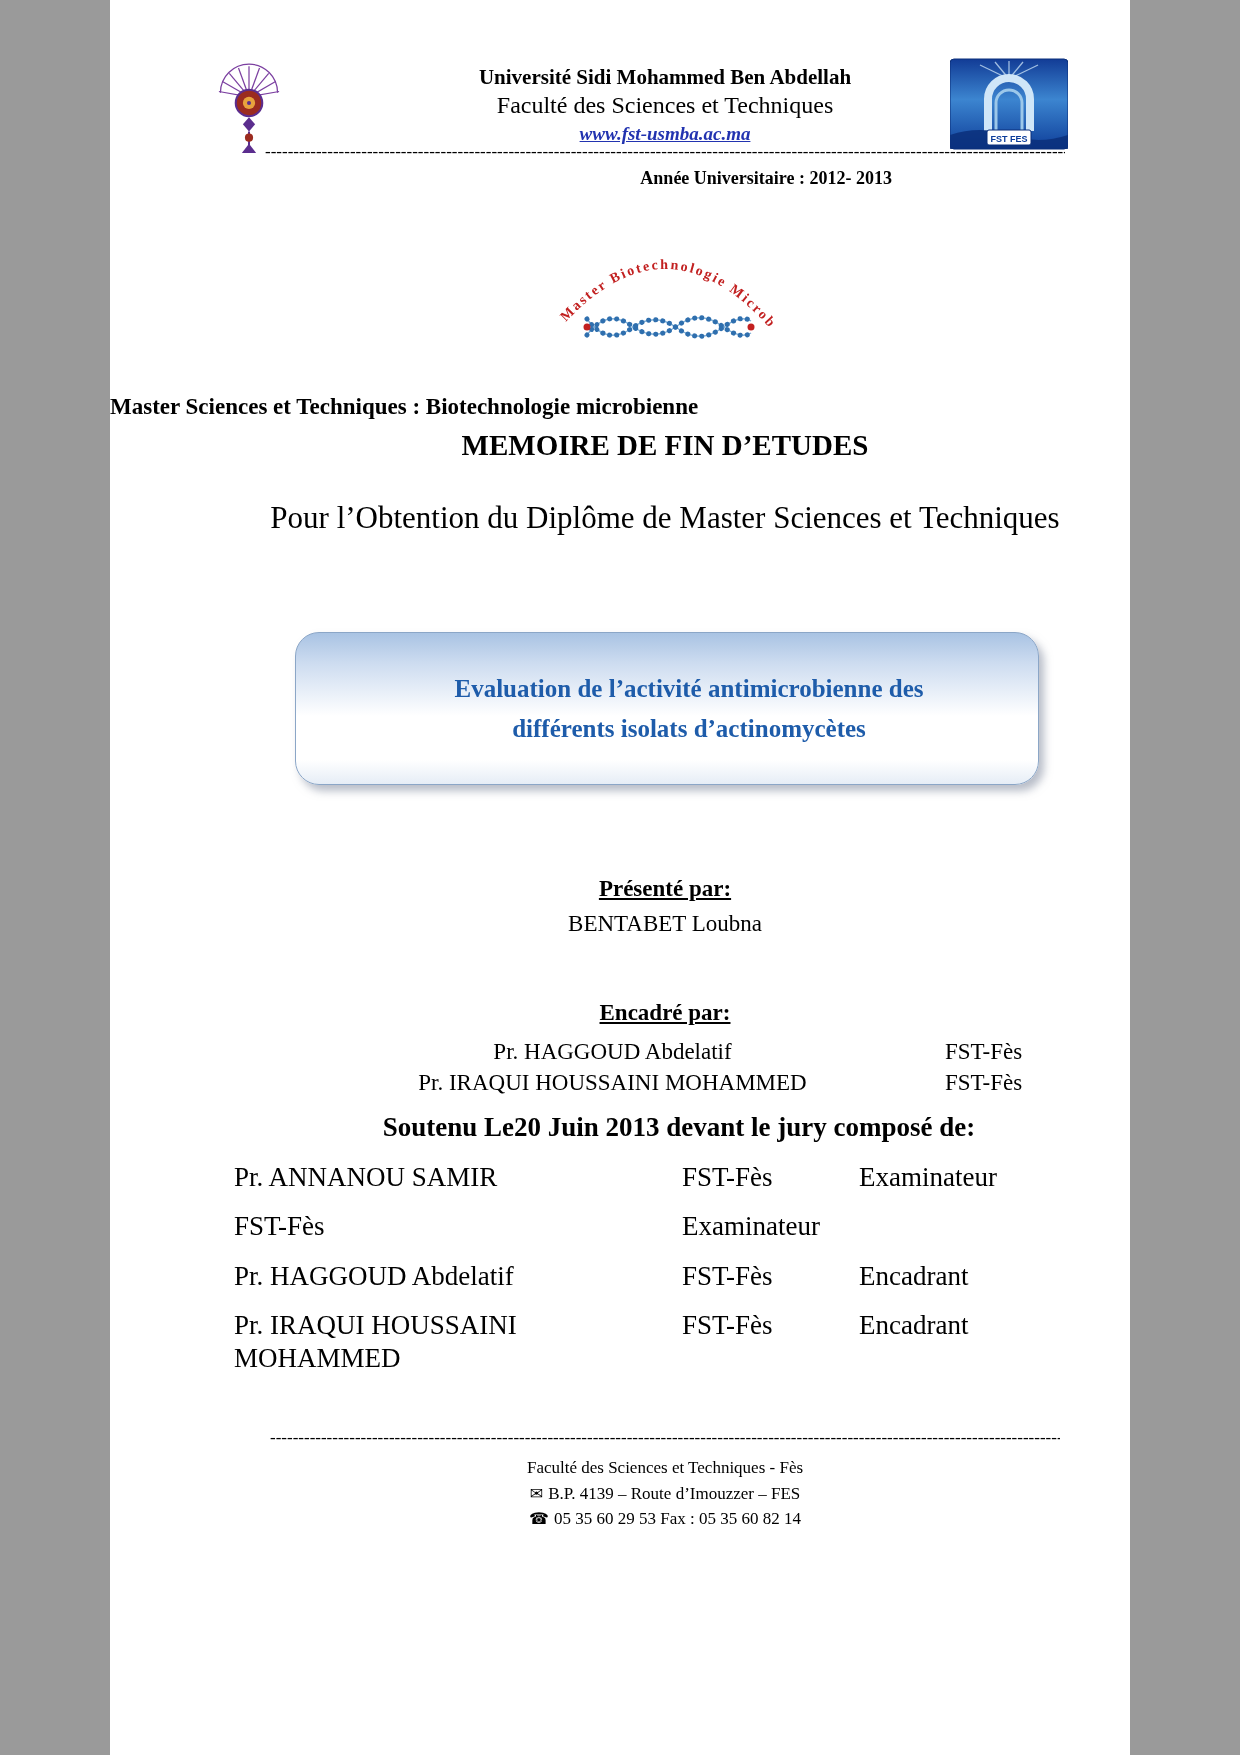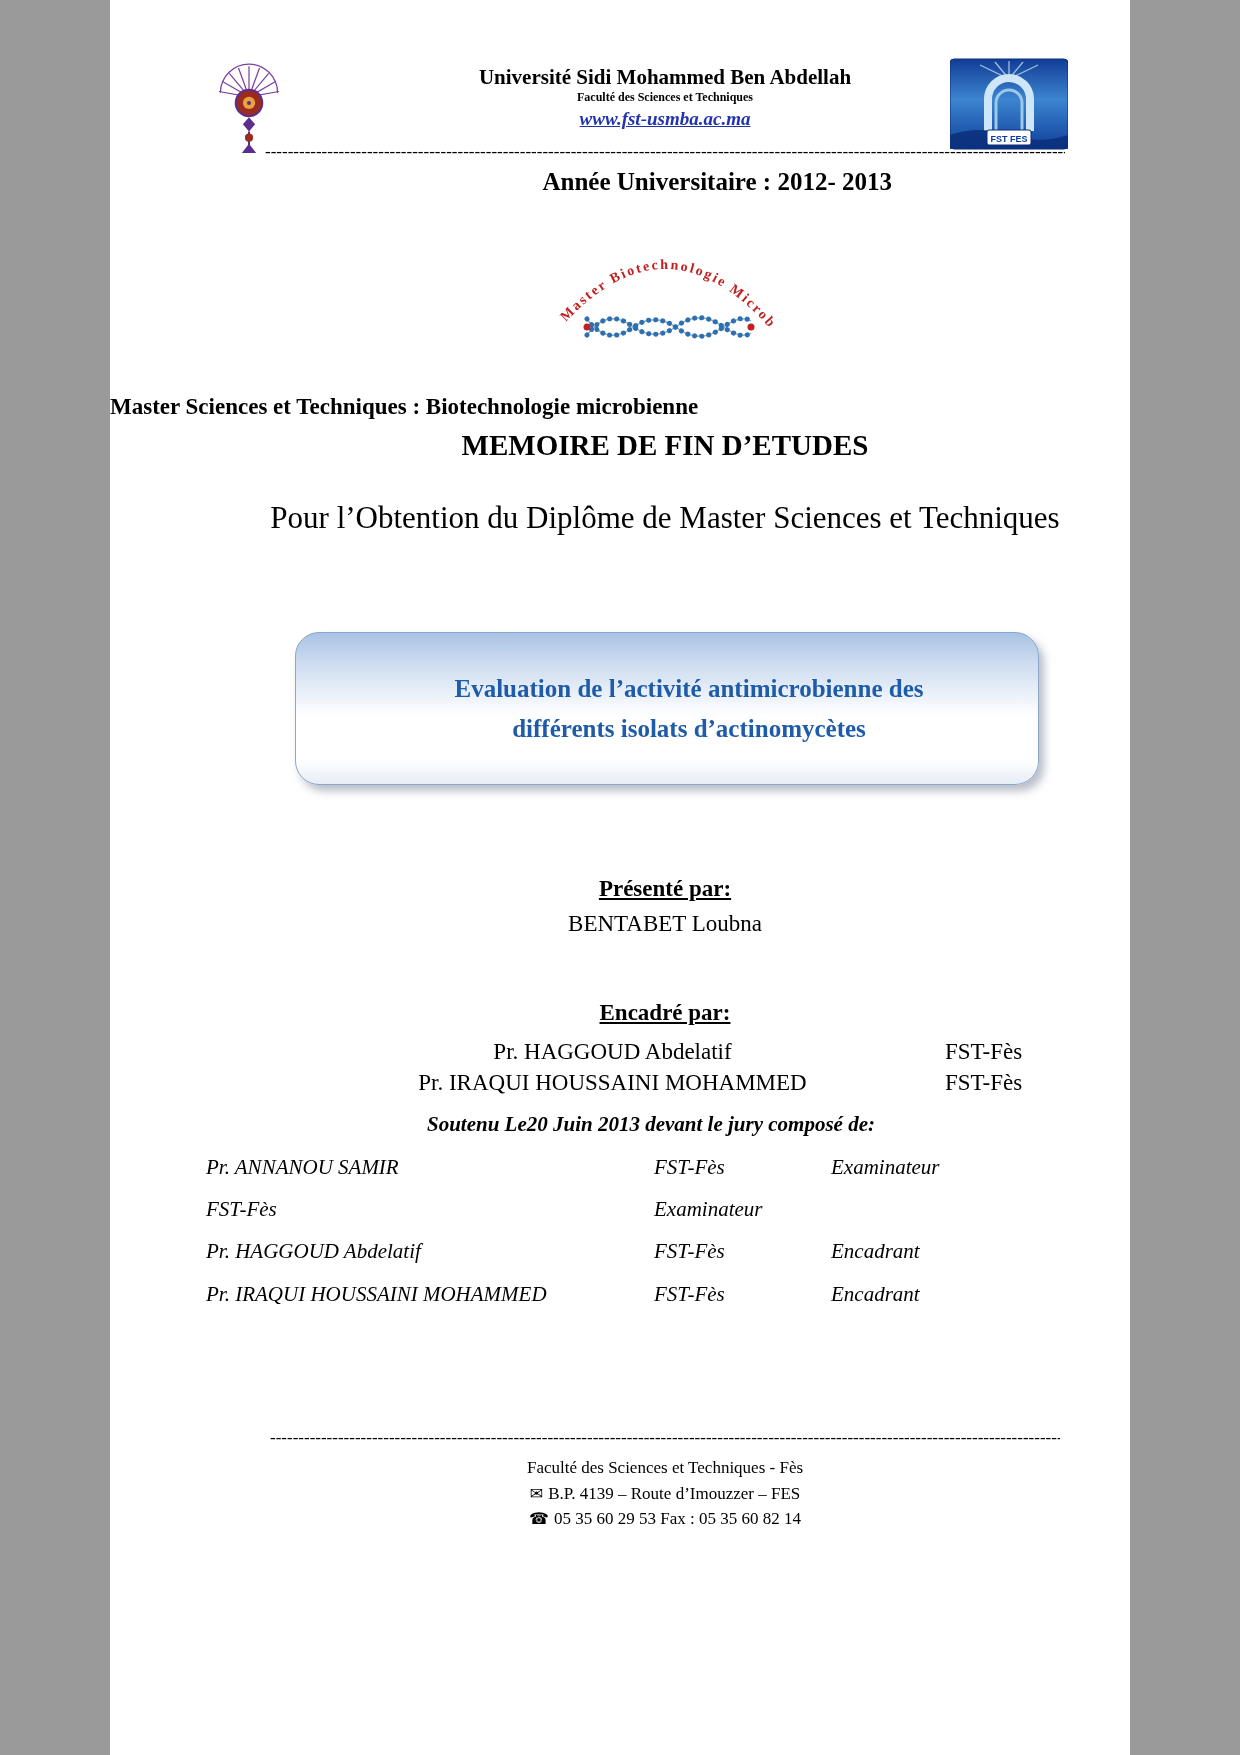--- a/index.html
+++ b/index.html
@@ -6,27 +6,27 @@
   html,body { background:#9a9a9a; }
   .page {
     position:relative; width:1020px; height:1755px; margin:0 auto;
     background:#ffffff; overflow:hidden;
     font-family:"Liberation Serif", serif; color:#000;
   }
   
   .uni-logo { position:absolute; left:106px; top:56px; width:66px; height:100px; }
   .header-text { position:absolute; left:150px; top:64px; width:810px; text-align:center; }
   .header-text .uni { font-size:21px; font-weight:bold; line-height:1.25; }
-  .header-text .fac { font-size:12px; font-weight:bold; line-height:1.25; }
+  .header-text .fac { font-size:24px; font-weight:normal; line-height:1.25; }
   .website { display:inline-block; margin-top:3px; font-size:19px; font-weight:bold;
              font-style:italic; color:#2233b0; text-decoration:underline; cursor:pointer; }
   .fst-logo { position:absolute; left:840px; top:58px; width:118px; height:92px; }
   .sep { font-size:17px; white-space:nowrap; overflow:hidden; color:#000; }
   .sep.top { position:absolute; left:155px; top:142px; width:800px; }
-  .annee { position:absolute; right:238px; top:168px; font-size:25px; font-weight:bold; }
+  .annee { position:absolute; right:238px; top:168px; font-size:18px; font-weight:bold; }
   
   .master-logo { position:absolute; left:435px; top:243px; width:240px; height:108px; }
   
   .program  { position:absolute; top:394px; left:0; width:1110px; font-weight:bold; font-size:23px; }
   .memoire  { position:absolute; top:429px; left:0; width:1110px; text-align:center; font-weight:bold; font-size:29px; }
   .diploma  { position:absolute; top:500px; left:0; width:1110px; text-align:center; font-size:31px; }
   
   .subject-box {
     position:absolute; left:185px; top:632px; width:744px; height:153px;
     border:1px solid #8ba6c7; border-radius:24px;
@@ -37,21 +37,21 @@
   }
   
   .presente { position:absolute; top:876px; left:0; width:1110px; text-align:center; font-size:23px; }
   .u-label  { font-weight:bold; text-decoration:underline; }
   .presente .name { margin-top:9px; }
   .encadre { position:absolute; top:1000px; left:110px; width:890px; font-size:23px; }
   .encadre .u-label { display:block; text-align:center; margin-bottom:10px; }
   .sup-row { display:grid; grid-template-columns:725px 165px; line-height:1.35; }
   .sup-row .sup-name { text-align:center; padding-left:60px; }
   
-  .jury { position:absolute; top:1112px; left:96px; width:920px; font-size:21px;font-style:italic; }
+  .jury { position:absolute; top:1112px; left:124px; width:920px; font-size:27px; }
   .jury .heading { width:890px; text-align:center; font-weight:bold; margin-bottom:18px; }
   .jury-row { display:grid; grid-template-columns:448px 177px auto; margin-bottom:17px; line-height:1.2; }
   
   .footer { position:absolute; top:1428px; left:160px; width:790px; text-align:center; font-size:17px; }
   .sep.bottom { width:790px; margin-bottom:7px; }
   .footer-line { line-height:1.5; }
   .footer .icon { display:inline-block; margin-right:5px; font-size:16px; }
 </style>
 </head>
 <body>

